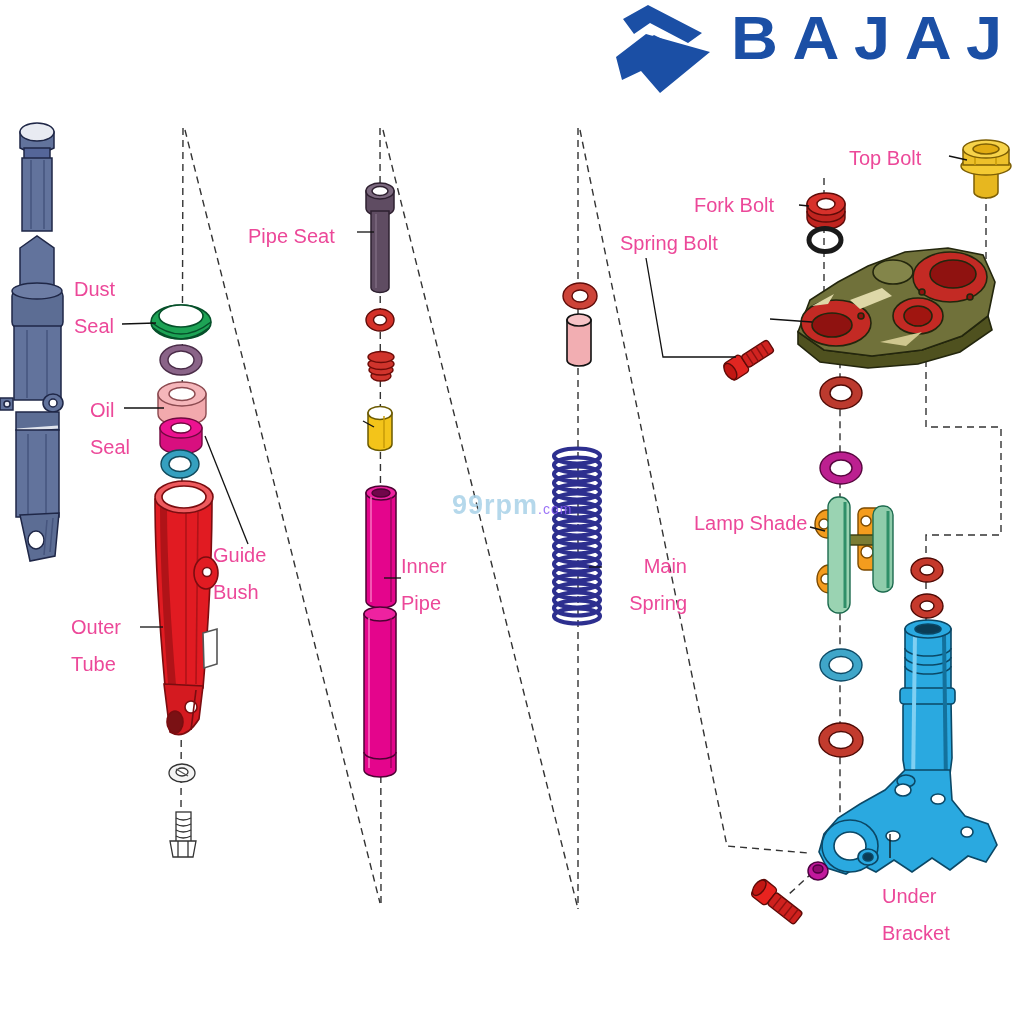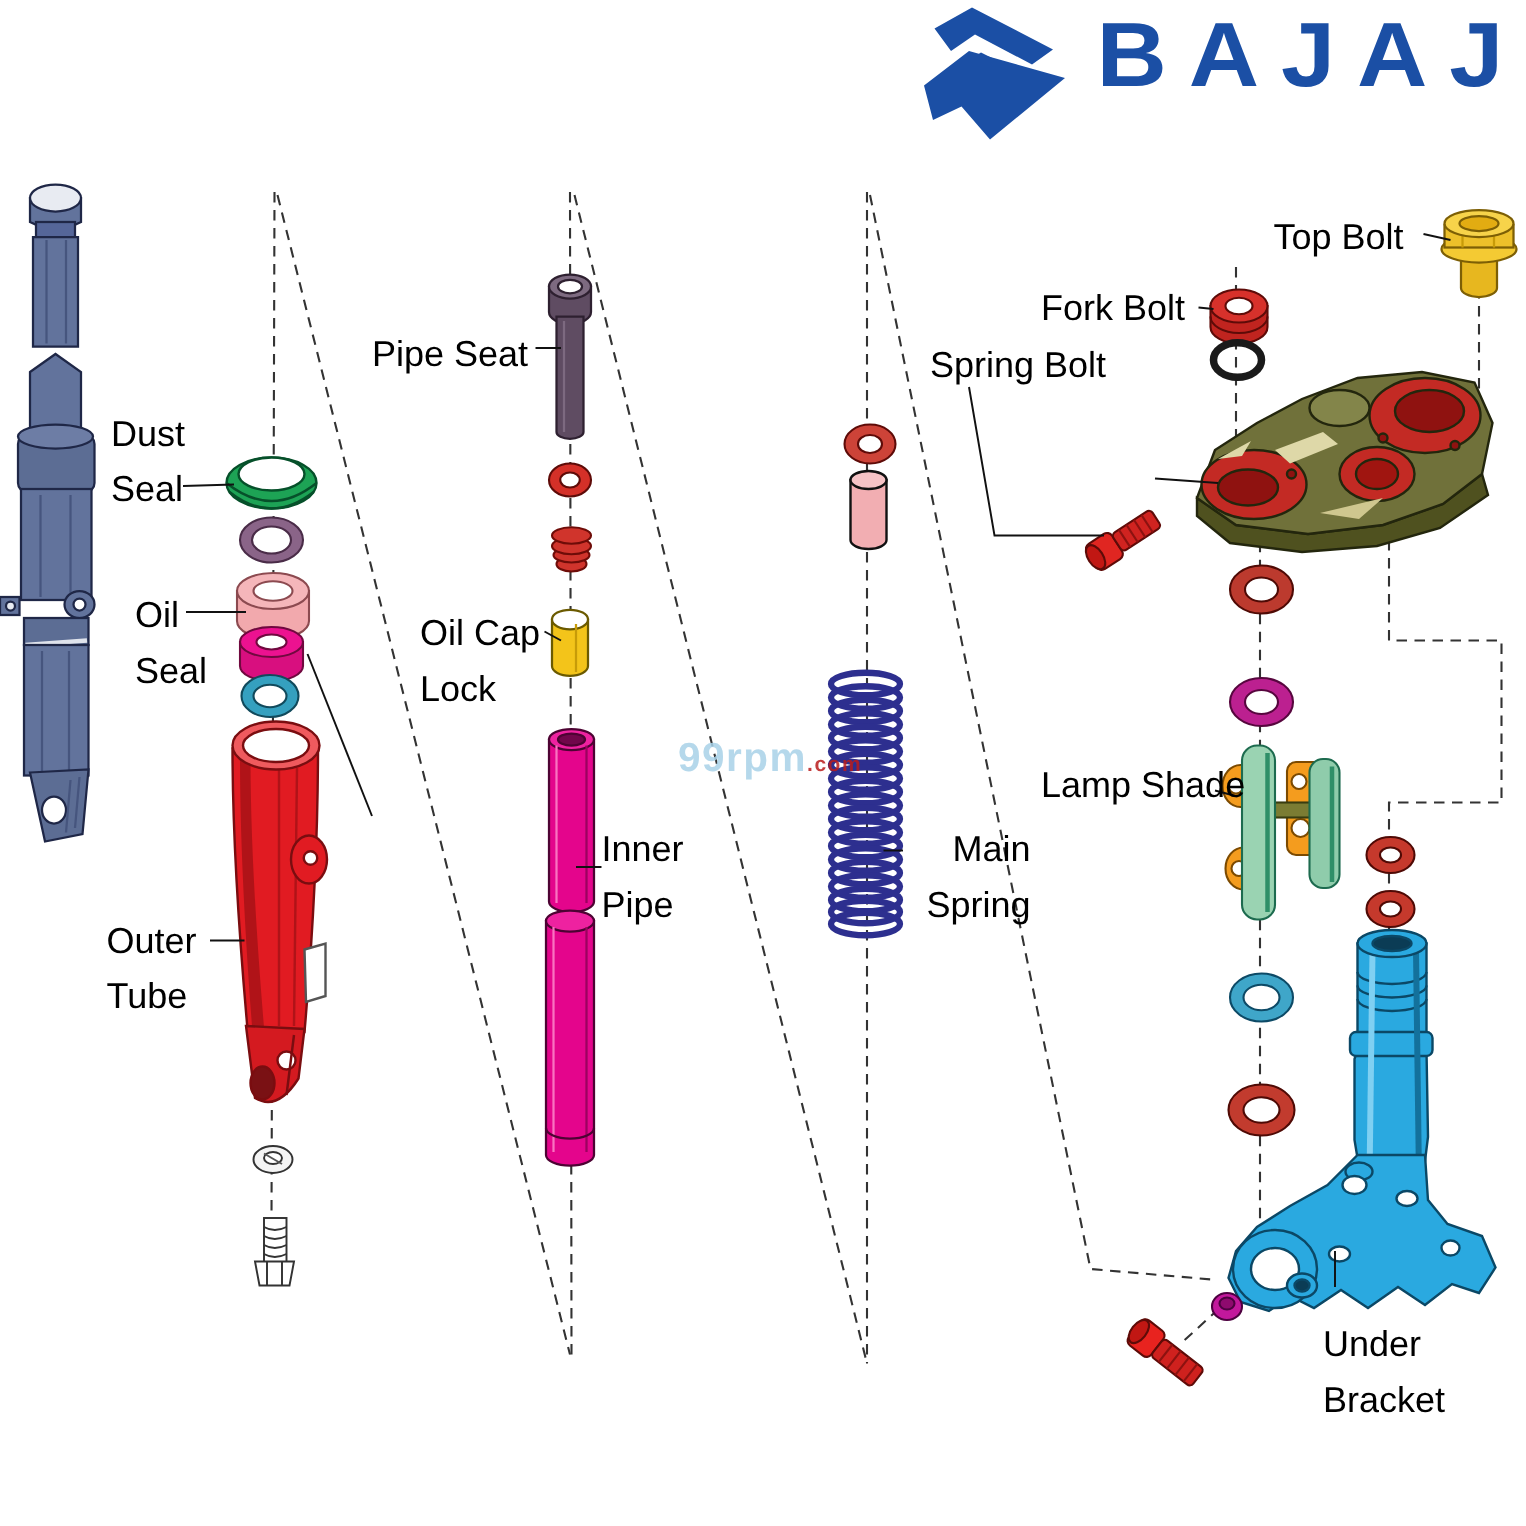--- a/index.html
+++ b/index.html
@@ -1,27 +1,27 @@
 <!DOCTYPE html>
 <html><head>
 <meta charset="utf-8">
 <style>
   html,body{margin:0;padding:0;background:#ffffff;}
   #stage{position:relative;width:1016px;height:1017px;background:#ffffff;overflow:hidden;
          font-family:"Liberation Sans",sans-serif;}
   #art{position:absolute;left:0;top:0;}
-  .lbl{position:absolute;font-size:24px;line-height:37px;color:#000000;
+  .lbl{position:absolute;font-size:20px;line-height:37px;color:#ec4899;
        font-family:"Liberation Sans",sans-serif;}
   .one{white-space:nowrap;}
   #brand-word{position:absolute;left:731px;top:2px;font-size:58px;font-weight:bold;
        color:#1b4fa5;letter-spacing:13px;transform:scale(1.12,1.05);transform-origin:left top;
        font-family:"Liberation Sans",sans-serif;}
   #watermark{position:absolute;left:452px;top:490px;color:#a9d2e8;opacity:.85;
        font-weight:bold;font-size:27px;letter-spacing:1px;}
-  #watermark .suffix{font-size:14px;font-weight:bold;color:#b91c1c;text-align:center;}
+  #watermark .suffix{font-size:14px;font-weight:normal;color:#8b5cf6;text-align:center;}
 </style>
 </head>
 <body>
 
 <div id="stage">
 
 <svg id="art" width="1017" height="1017" viewBox="0 0 1017 1017">
 
   <g stroke="#333333" stroke-width="1.4" fill="none" stroke-dasharray="7 5">
     <path d="M183 128 L181 812"></path>
@@ -320,23 +320,23 @@
     <path d="M890 834 L890 858"></path>
   </g>
 </svg>
 
 <div id="brand-word">BAJAJ</div>
 
 <div id="watermark"><span>99rpm</span><span class="suffix">.com</span></div>
 
 <div class="lbl" style="left:74px;top:271px;width:72px;">Dust Seal</div>
 <div class="lbl" style="left:90px;top:392px;width:60px;">Oil Seal</div>
+<div class="lbl" style="left:213px;top:537px;width:85px;">Guide Bush</div>
 <div class="lbl one" style="left:248px;top:218px;">Pipe Seat</div>
 <div class="lbl" style="left:71px;top:609px;width:80px;">Outer Tube</div>
-<div class="lbl" style="left:280px;top:404px;width:95px;">Oil Cap Lock</div>
 <div class="lbl" style="left:401px;top:548px;width:70px;">Inner Pipe</div>
 <div class="lbl" style="left:602px;top:548px;width:85px;text-align:right;">Main Spring</div>
 <div class="lbl one" style="left:849px;top:140px;">Top Bolt</div>
 <div class="lbl one" style="left:694px;top:187px;">Fork Bolt</div>
 <div class="lbl one" style="left:620px;top:225px;">Spring Bolt</div>
 <div class="lbl one" style="left:694px;top:505px;">Lamp Shade</div>
 <div class="lbl" style="left:882px;top:878px;width:100px;">Under Bracket</div>
 
 </div>
 

